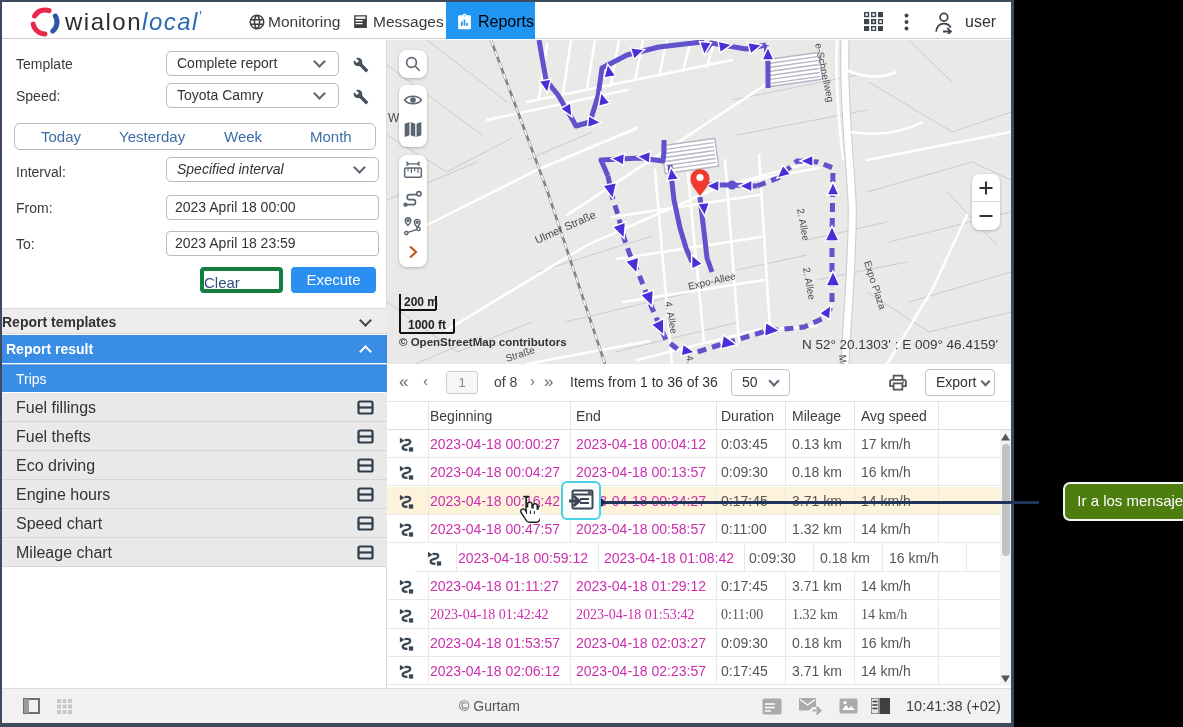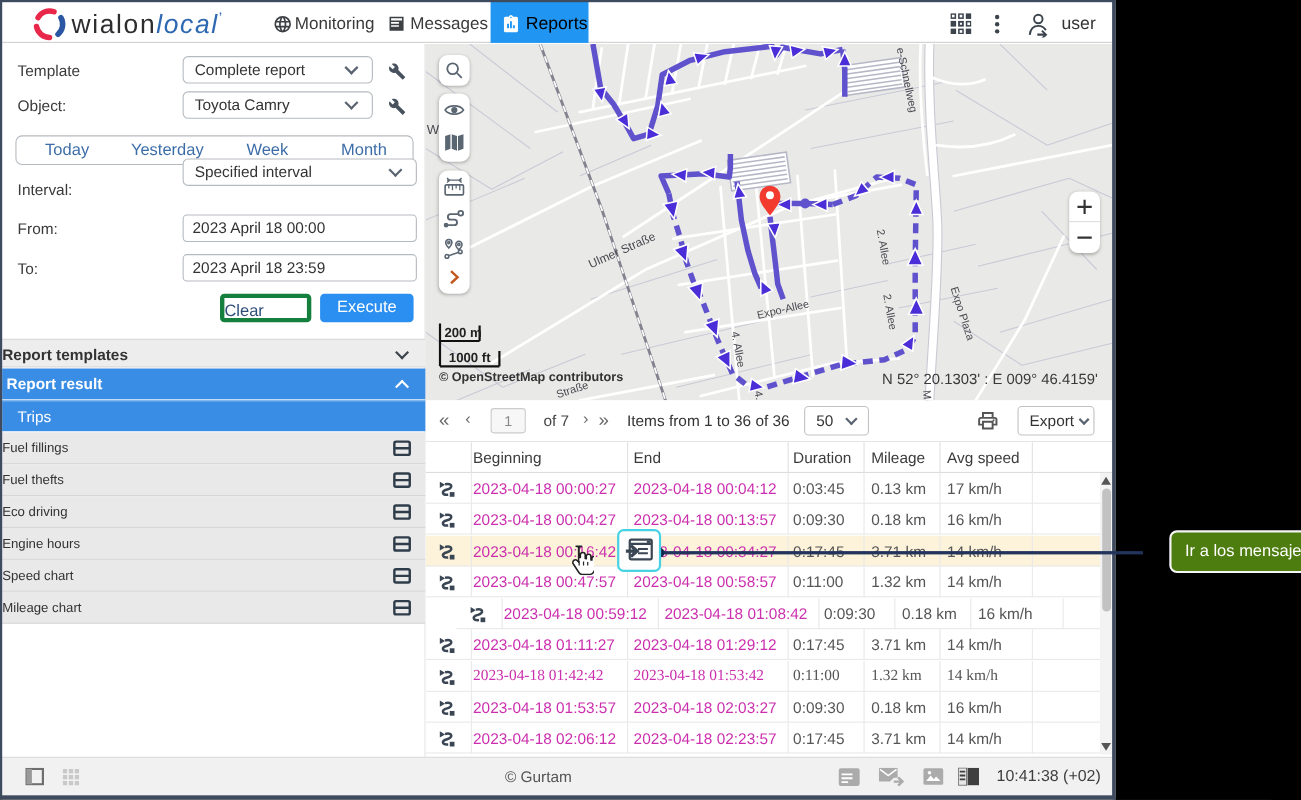--- a/index.html
+++ b/index.html
@@ -11,21 +11,21 @@
 #sidebar { position:absolute; left:2px; top:40px; width:385px; height:648px; background:#fff; border-right:1px solid #dadada; }
 #main { position:absolute; left:387px; top:40px; width:624px; height:648px; background:#fff; }
 #bottombar { position:absolute; left:2px; top:688px; width:1009px; height:35px; background:#f1f1f1; border-top:1px solid #dcdcdc; z-index:20; }
 .abs { position:absolute; }
 .lbl { position:absolute; font-size:14px; color:#3a3a3a; }
 .sel { position:absolute; border:1px solid #b5babf; border-radius:5px; background:#fff; font-size:14px; color:#333; }
 .sel .tx { position:absolute; left:10px; top:3px; }
 .chev { position:absolute; width:9px; height:9px; border-right:2px solid #5a6470; border-bottom:2px solid #5a6470; transform:rotate(45deg); }
 
 .acc-h { position:absolute; left:0; width:385px; font-size:14px; font-weight:bold; }
-.item { position:absolute; left:0; width:385px; height:29px; background:#e9e9e9; border-bottom:1px solid #d6d6d6; font-size:12px; color:#333; line-height:29px; padding-left:0; }
+.item { position:absolute; left:0; width:385px; height:29px; background:#e9e9e9; border-bottom:1px solid #d6d6d6; font-size:16px; color:#333; line-height:29px; padding-left:14px; }
 
 .hcell { position:absolute; top:0; height:28px; line-height:28px; font-size:14px; color:#3c3c3c; }
 .row { position:absolute; left:0; width:613px; height:28px; border-bottom:1px solid #e9e9e9; }
 .dt { position:absolute; top:0; height:28px; line-height:28px; font-size:14px; color:#cb2fae; }
 .nm { position:absolute; top:0; height:28px; line-height:28px; font-size:14px; color:#555; }
 .vline { position:absolute; top:0; width:1px; background:#e2e2e2; }
 .tico { position:absolute; right:13px; top:7px; }
 .mapbtn { position:absolute; background:#fff; border-radius:8px; box-shadow:0 1px 3px rgba(0,0,0,0.25); }
 .trico { position:absolute; left:10px; top:5px; width:19px; height:19px; }
 .cl { position:absolute; left:41px; top:0; width:1px; height:28px; background:#e8e8e8; box-shadow:142px 0 #e8e8e8, 288px 0 #e8e8e8, 357px 0 #e8e8e8, 426px 0 #e8e8e8, 510px 0 #e8e8e8; }
@@ -93,37 +93,37 @@
   </div>
   <div id="sidebar">
     <div class="lbl" style="left:14px;top:16px;">Template</div>
     <div class="sel" style="left:164px;top:11px;width:173px;height:25px;">
           <span class="tx">Complete report</span>
           <span class="chev" style="left:148px;top:5px;"></span>
         </div>
     <svg class="abs" style="left:351px;top:17px;" width="16" height="16" viewBox="0 0 24 24">
           <path fill="#47525e" d="M22.7 19 13.6 9.9c.9-2.3.4-5-1.5-6.9-2-2-5-2.4-7.4-1.3L9 6 6 9 1.6 4.7C.4 7.1.9 10.1 2.9 12.1c1.9 1.9 4.6 2.4 6.9 1.5l9.1 9.1c.4.4 1 .4 1.4 0l2.3-2.3c.5-.4.5-1.1.1-1.4z"></path>
         </svg>
-    <div class="lbl" style="left:14px;top:48px;">Object:</div>
+    <div class="lbl" style="left:14px;top:48px;">Speed:</div>
     <div class="sel" style="left:164px;top:43px;width:173px;height:25px;">
           <span class="tx">Toyota Camry</span>
           <span class="chev" style="left:148px;top:5px;"></span>
         </div>
     <svg class="abs" style="left:351px;top:49px;" width="16" height="16" viewBox="0 0 24 24">
           <path fill="#47525e" d="M22.7 19 13.6 9.9c.9-2.3.4-5-1.5-6.9-2-2-5-2.4-7.4-1.3L9 6 6 9 1.6 4.7C.4 7.1.9 10.1 2.9 12.1c1.9 1.9 4.6 2.4 6.9 1.5l9.1 9.1c.4.4 1 .4 1.4 0l2.3-2.3c.5-.4.5-1.1.1-1.4z"></path>
         </svg>
     <div class="abs" style="left:12px;top:83px;width:362px;height:27px;border:1px solid #b5babf;border-radius:6px;"></div>
     <div class="abs" style="left:0;top:88px;width:385px;font-size:15px;color:#3d6da8;">
       <span class="abs" style="left:39px;">Today</span>
       <span class="abs" style="left:117px;">Yesterday</span>
       <span class="abs" style="left:222px;">Week</span>
       <span class="abs" style="left:308px;">Month</span>
     </div>
     <div class="lbl" style="left:14px;top:124px;">Interval:</div>
-    <div class="sel" style="left:164px;top:104px;width:213px;height:25px;">
+    <div class="sel" style="left:164px;top:117px;width:213px;height:25px;font-style:italic;">
           <span class="tx">Specified interval</span>
           <span class="chev" style="left:188px;top:5px;"></span>
         </div>
     <div class="lbl" style="left:14px;top:160px;">From:</div>
     <div class="sel" style="left:164px;top:155px;width:213px;height:25px;border-radius:4px;">
           <span class="tx" style="left:8px;">2023 April 18 00:00</span>
         </div>
     <div class="lbl" style="left:14px;top:196px;">To:</div>
     <div class="sel" style="left:164px;top:191px;width:213px;height:25px;border-radius:4px;">
           <span class="tx" style="left:8px;">2023 April 18 23:59</span>
@@ -347,21 +347,21 @@
         <svg style="position:absolute;left:6px;top:34px;" width="16" height="16" viewBox="0 0 16 16">
               <path stroke="#333" stroke-width="2" d="M1.5,8 L14.5,8"></path>
             </svg>
       </div>
     </div>
 
     <div style="position:absolute;left:0;top:324px;width:624px;height:38px;background:#fff;border-bottom:1px solid #e3e3e3;">
       <div class="abs" style="left:12px;top:8px;font-size:17px;color:#6b6b6b;letter-spacing:-2px;">«</div>
       <div class="abs" style="left:36px;top:8px;font-size:15px;color:#6b6b6b;">‹</div>
       <div class="abs" style="left:59px;top:7px;width:32px;height:23px;background:#f7f7f7;border:1px solid #ccc;border-radius:3px;text-align:center;line-height:22px;font-size:13px;color:#888;">1</div>
-      <div class="abs" style="left:107px;top:10px;font-size:14px;color:#444;">of 7</div>
+      <div class="abs" style="left:107px;top:10px;font-size:14px;color:#444;">of 8</div>
       <div class="abs" style="left:143px;top:8px;font-size:15px;color:#6b6b6b;">›</div>
       <div class="abs" style="left:157px;top:8px;font-size:17px;color:#6b6b6b;letter-spacing:-2px;">»</div>
       <div class="abs" style="left:183px;top:10px;font-size:14px;color:#333;">Items from 1 to 36 of 36</div>
       <div class="abs" style="left:344px;top:5px;width:59px;height:27px;border:1px solid #c2c2c2;border-radius:4px;">
         <span class="abs" style="left:10px;top:4px;font-size:14px;color:#333;">50</span>
         <span class="chev" style="left:38px;top:7px;width:8px;height:8px;"></span>
       </div>
       <svg class="abs" style="left:500px;top:8px;" width="22" height="21" viewBox="0 0 24 24">
             <path fill="#555" d="M19 8h-1V3H6v5H5a3 3 0 0 0-3 3v6h4v4h12v-4h4v-6a3 3 0 0 0-3-3zM8 5h8v3H8V5zm8 14H8v-5h8v5zm4-4h-2v-3H6v3H4v-4a1 1 0 0 1 1-1h14a1 1 0 0 1 1 1v4z"></path>
             <circle cx="18" cy="11.5" r="1" fill="#555"></circle>

